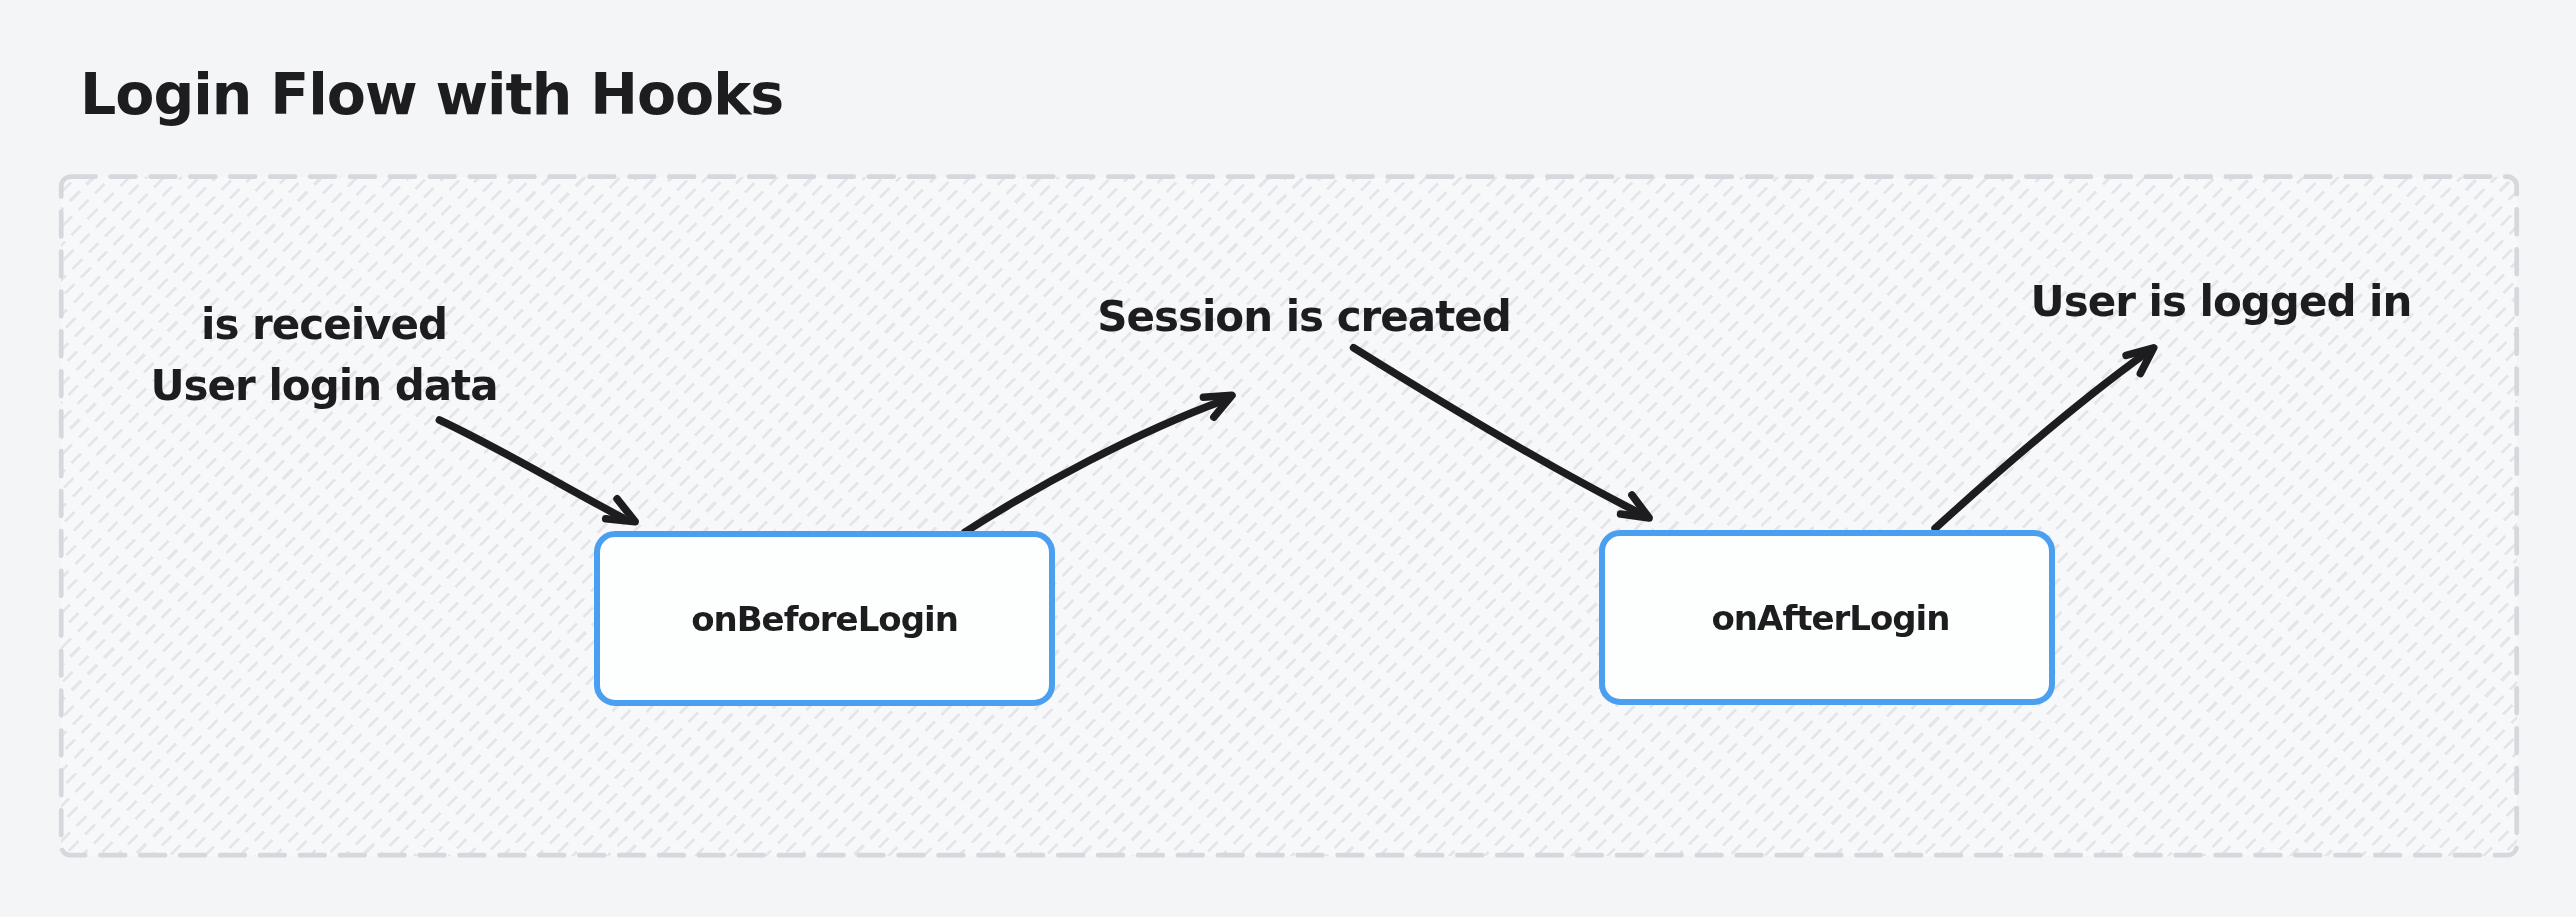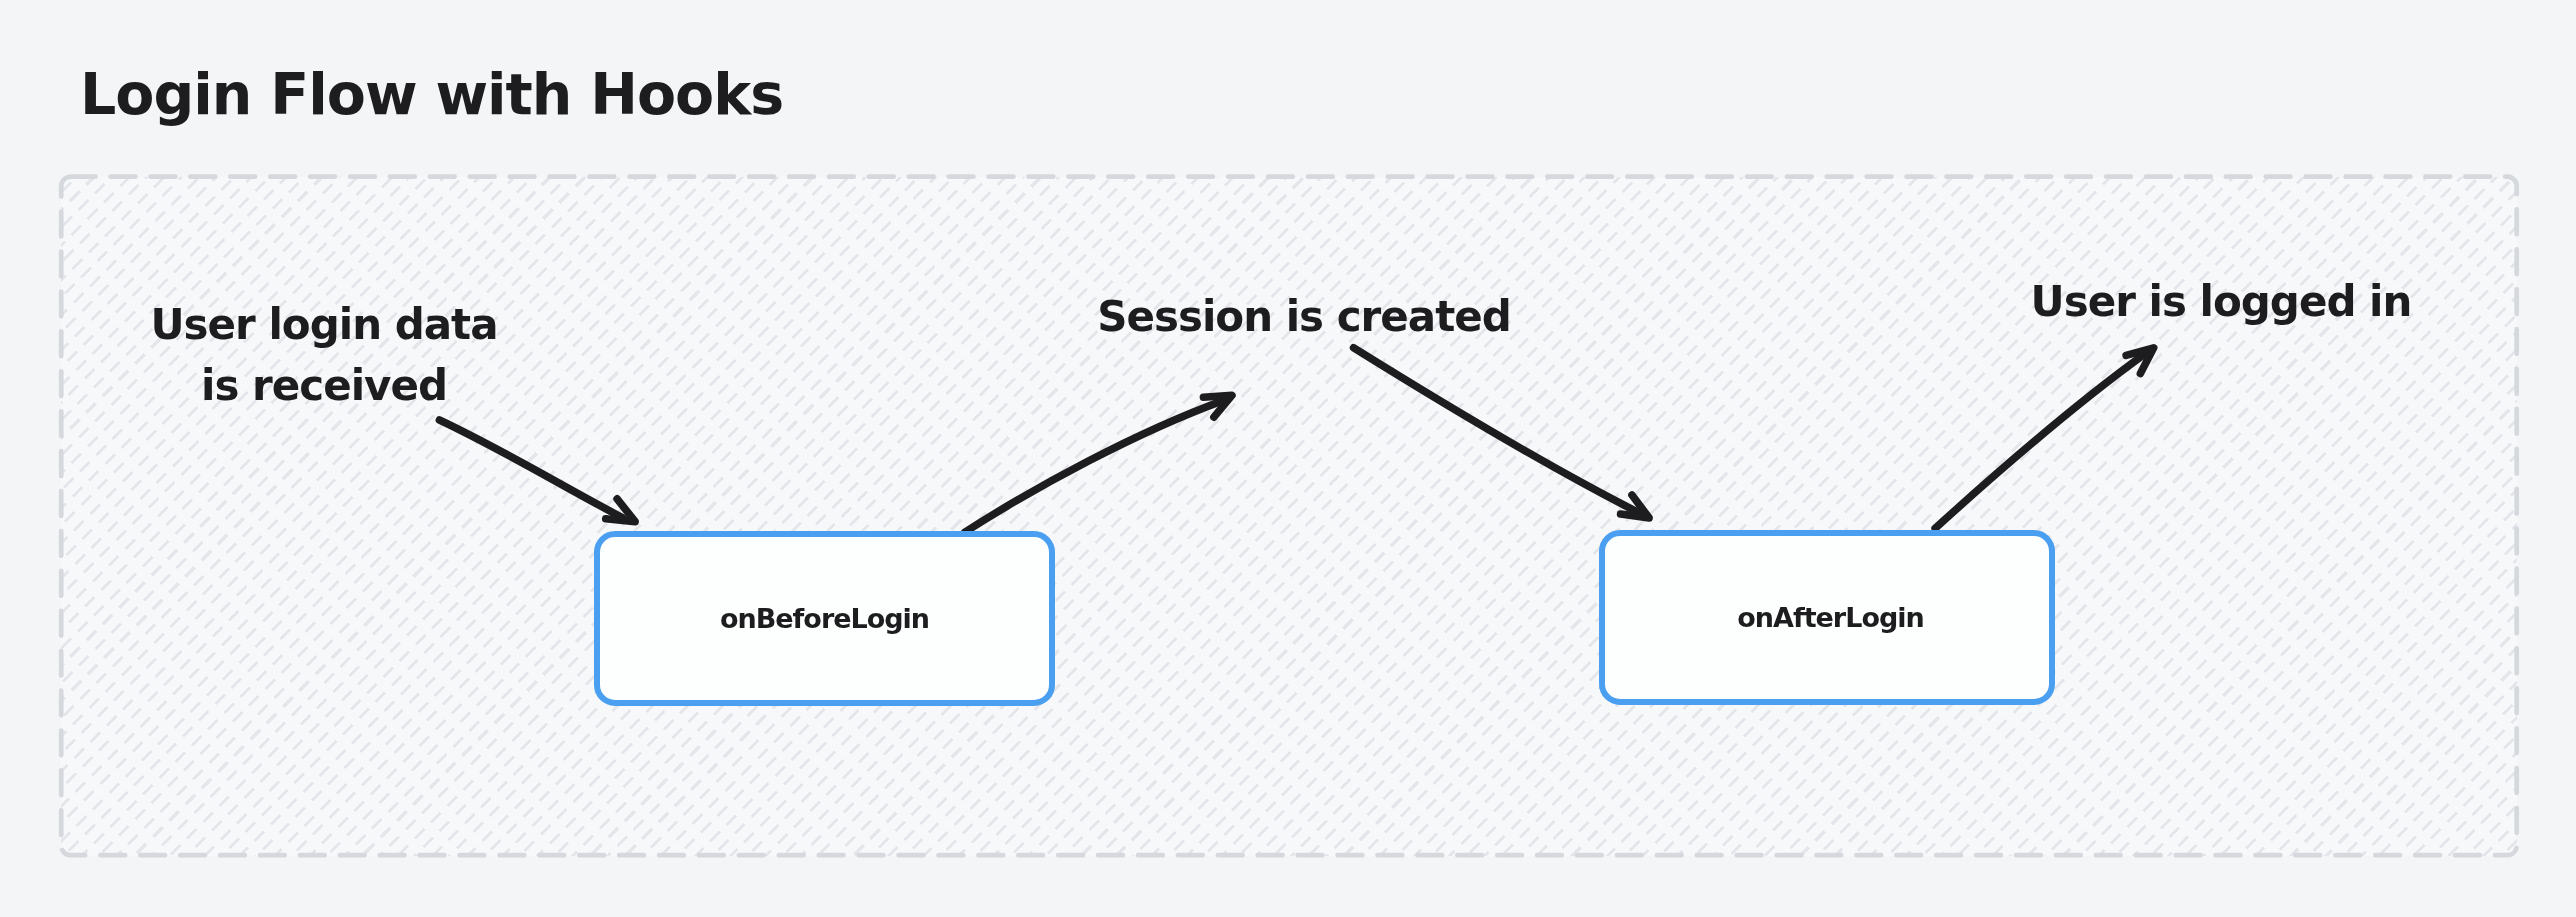--- a/index.html
+++ b/index.html
@@ -70,21 +70,21 @@
     stroke-linejoin:round;
   }
   .node{
     position:absolute;
     display:flex;
     align-items:center;
     justify-content:center;
     border:6.7px solid var(--node-border);
     border-radius:21px;
     background:var(--node-bg);
-    font-size:27px;
+    font-size:34px;
     font-weight:700;
     letter-spacing:-1px;
     color:var(--ink);
   }
   .node-before{ left:594px; top:531px; width:461px; height:175px; }
   .node-after { left:1599px; top:530px; width:456px; height:175px;padding-left:7px; }
   .annotation{
     position:absolute;
     text-align:center;
     font-size:42px;
@@ -126,22 +126,22 @@
       <path class="arrow" d="M 1705 541 L 1735 545 L 1717 521"></path>
     </g>
 
     <g>
       <path class="arrow" d="M 2036 556 C 2100 498 2180 428 2256 373"></path>
       <path class="arrow" d="M 2252 393 L 2266 366 L 2237 374"></path>
     </g>
   </svg>
 
   <div class="annotation ann-1">
+    <div>is received</div>
     <div>User login data</div>
-    <div>is received</div>
   </div>
 
   <div class="annotation ann-2">
     <div>Session is created</div>
   </div>
 
   <div class="annotation ann-3">
     <div>User is logged in</div>
   </div>
 

